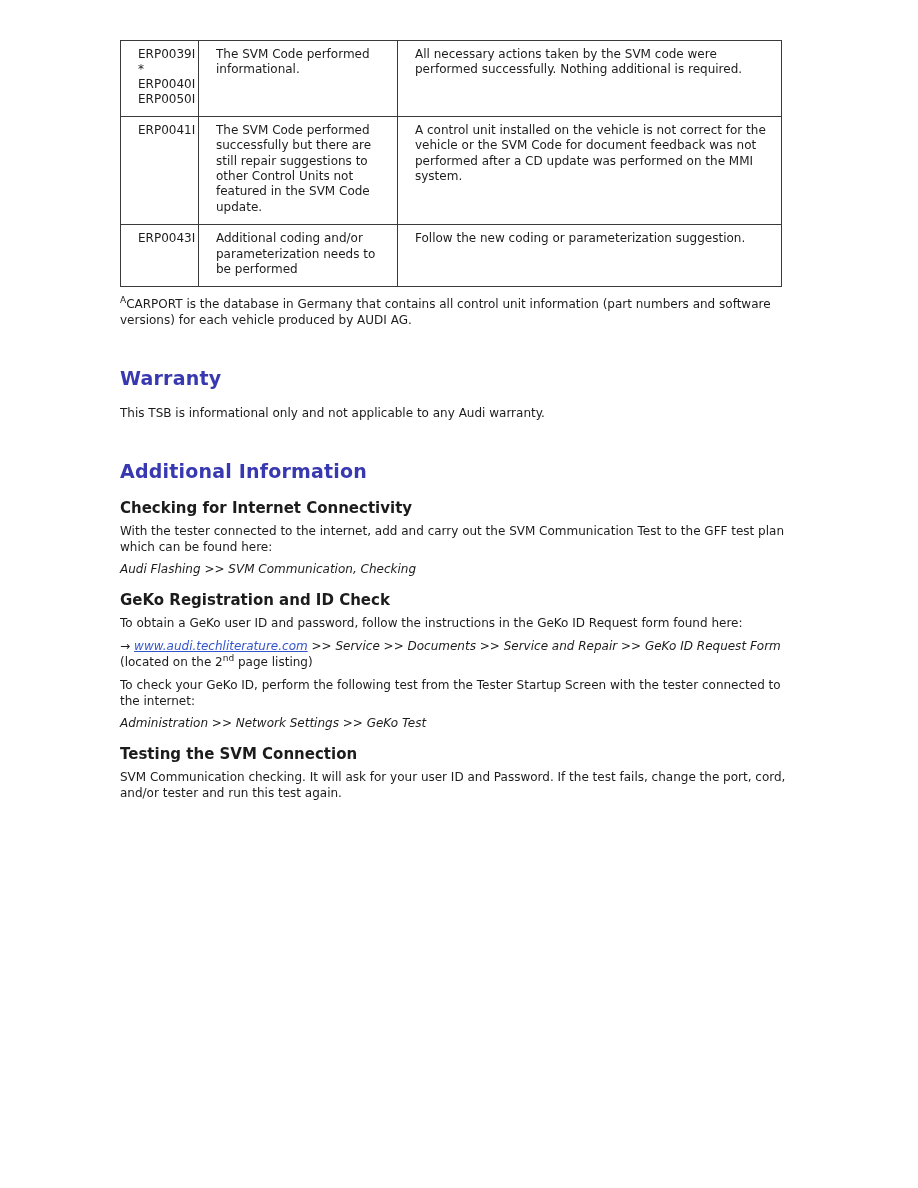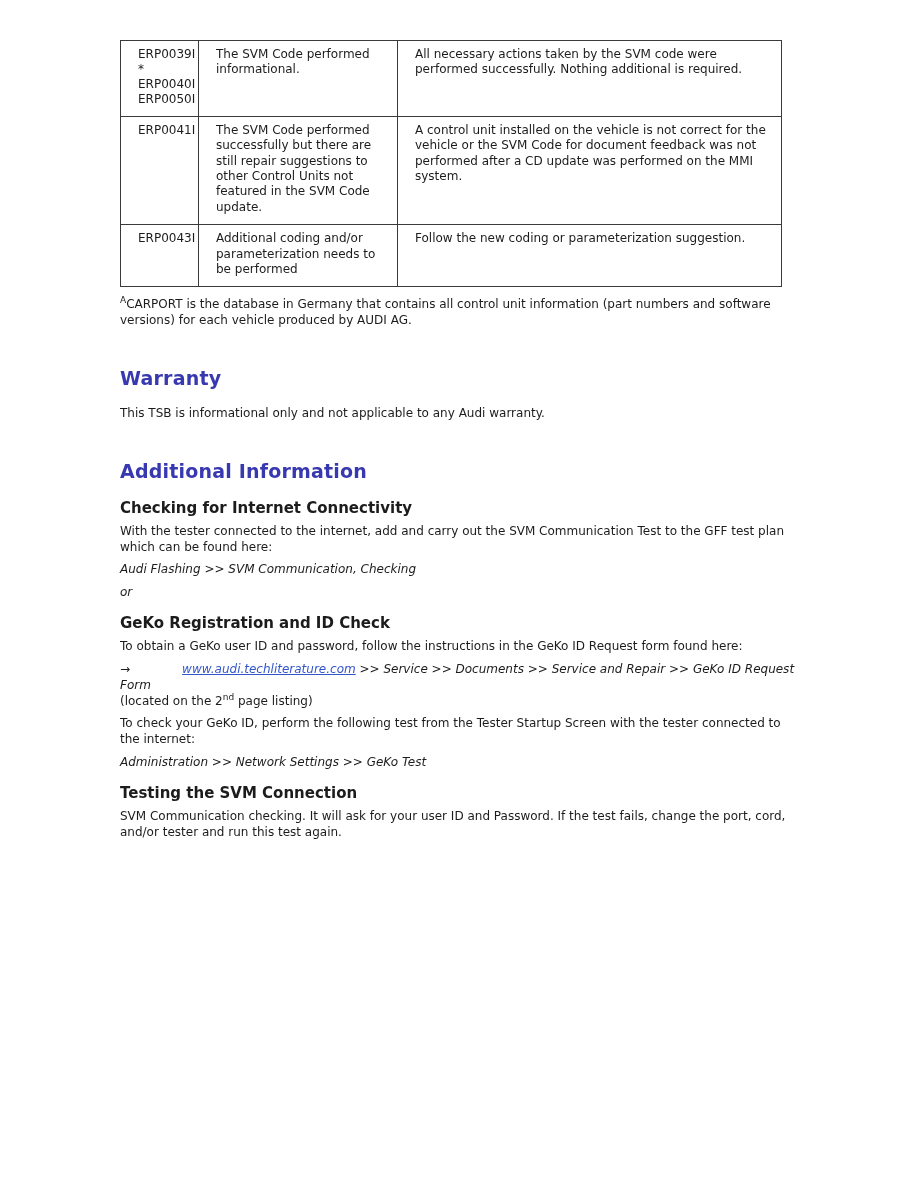--- a/index.html
+++ b/index.html
@@ -41,21 +41,20 @@
   .subheading { font-size: 15px; font-weight: bold; margin: 13px 0 3px 0; }
 
   
   .body { font-size: 12px; line-height: 1.32; margin: 7px 0; }
   .italic { font-style: italic; }
   .link {
     color: var(--link, #3355cc);
     font-style: italic;
     text-decoration: underline;
     cursor: pointer;
-    margin-left: 48px;
   }
   .arrow { margin-right: 4px; }
   sup { font-size: 9px; line-height: 0; }
 </style>
 </head>
 <body>
 
 <div class="page">
 
   <table class="resp-table">
@@ -95,21 +94,20 @@
   <p class="footnote"><sup>A</sup><span>CARPORT is the database in Germany that contains all control unit information (part numbers and software versions) for each vehicle produced by AUDI AG.</span></p>
 
   <h2 class="section-heading">Warranty</h2>
   <p class="body">This TSB is informational only and not applicable to any Audi warranty.</p>
 
   <h2 class="section-heading">Additional Information</h2>
 
   <p class="subheading">Checking for Internet Connectivity</p>
   <p class="body">With the tester connected to the internet, add and carry out the SVM Communication Test to the GFF test plan which can be found here:</p>
   <p class="body italic">Audi Flashing &gt;&gt; SVM Communication, Checking</p>
-  <p class="body italic">or</p>
 
   <p class="subheading">GeKo Registration and ID Check</p>
   <p class="body">To obtain a GeKo user ID and password, follow the instructions in the GeKo ID Request form found here:</p>
   <p class="body">
     <span class="arrow">→</span><a class="link" href="#">www.audi.techliterature.com</a><span class="italic"> &gt;&gt; Service &gt;&gt; Documents &gt;&gt; Service and Repair &gt;&gt; GeKo ID Request Form</span><br>
     <span>(located on the 2</span><sup>nd</sup><span> page listing)</span>
   </p>
   <p class="body">To check your GeKo ID, perform the following test from the Tester Startup Screen with the tester connected to the internet:</p>
   <p class="body italic">Administration &gt;&gt; Network Settings &gt;&gt; GeKo Test</p>
 

